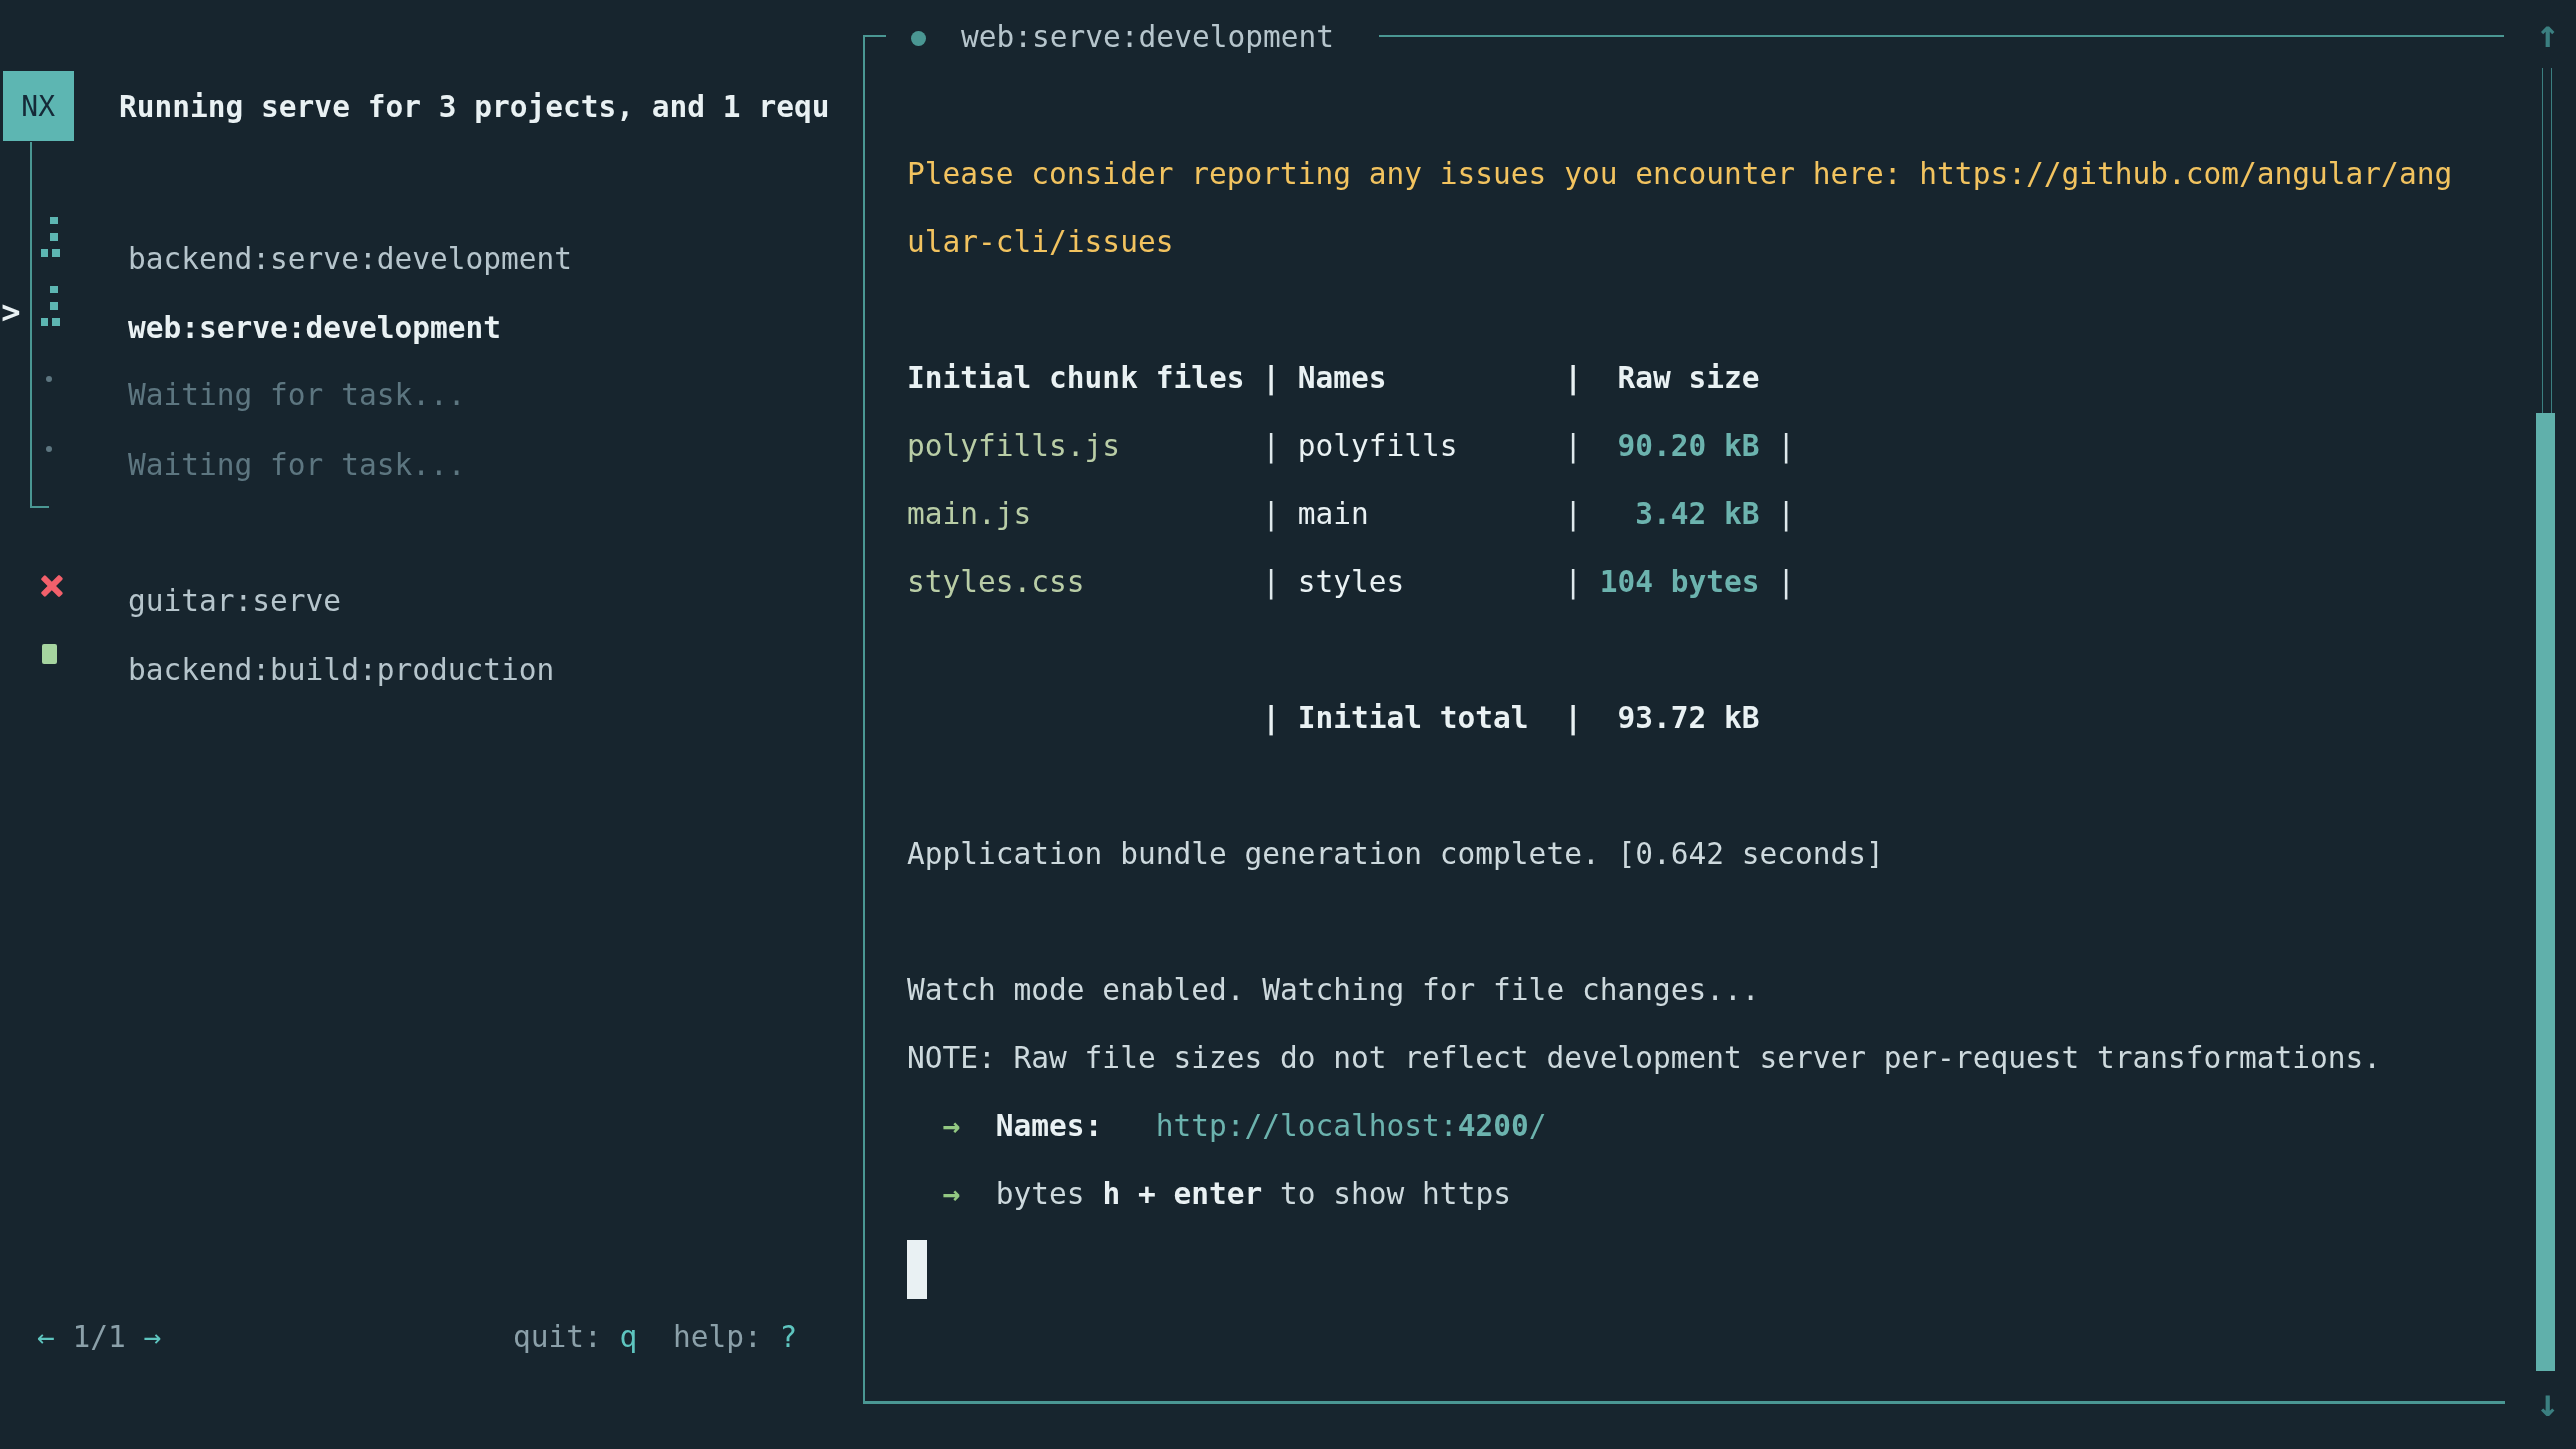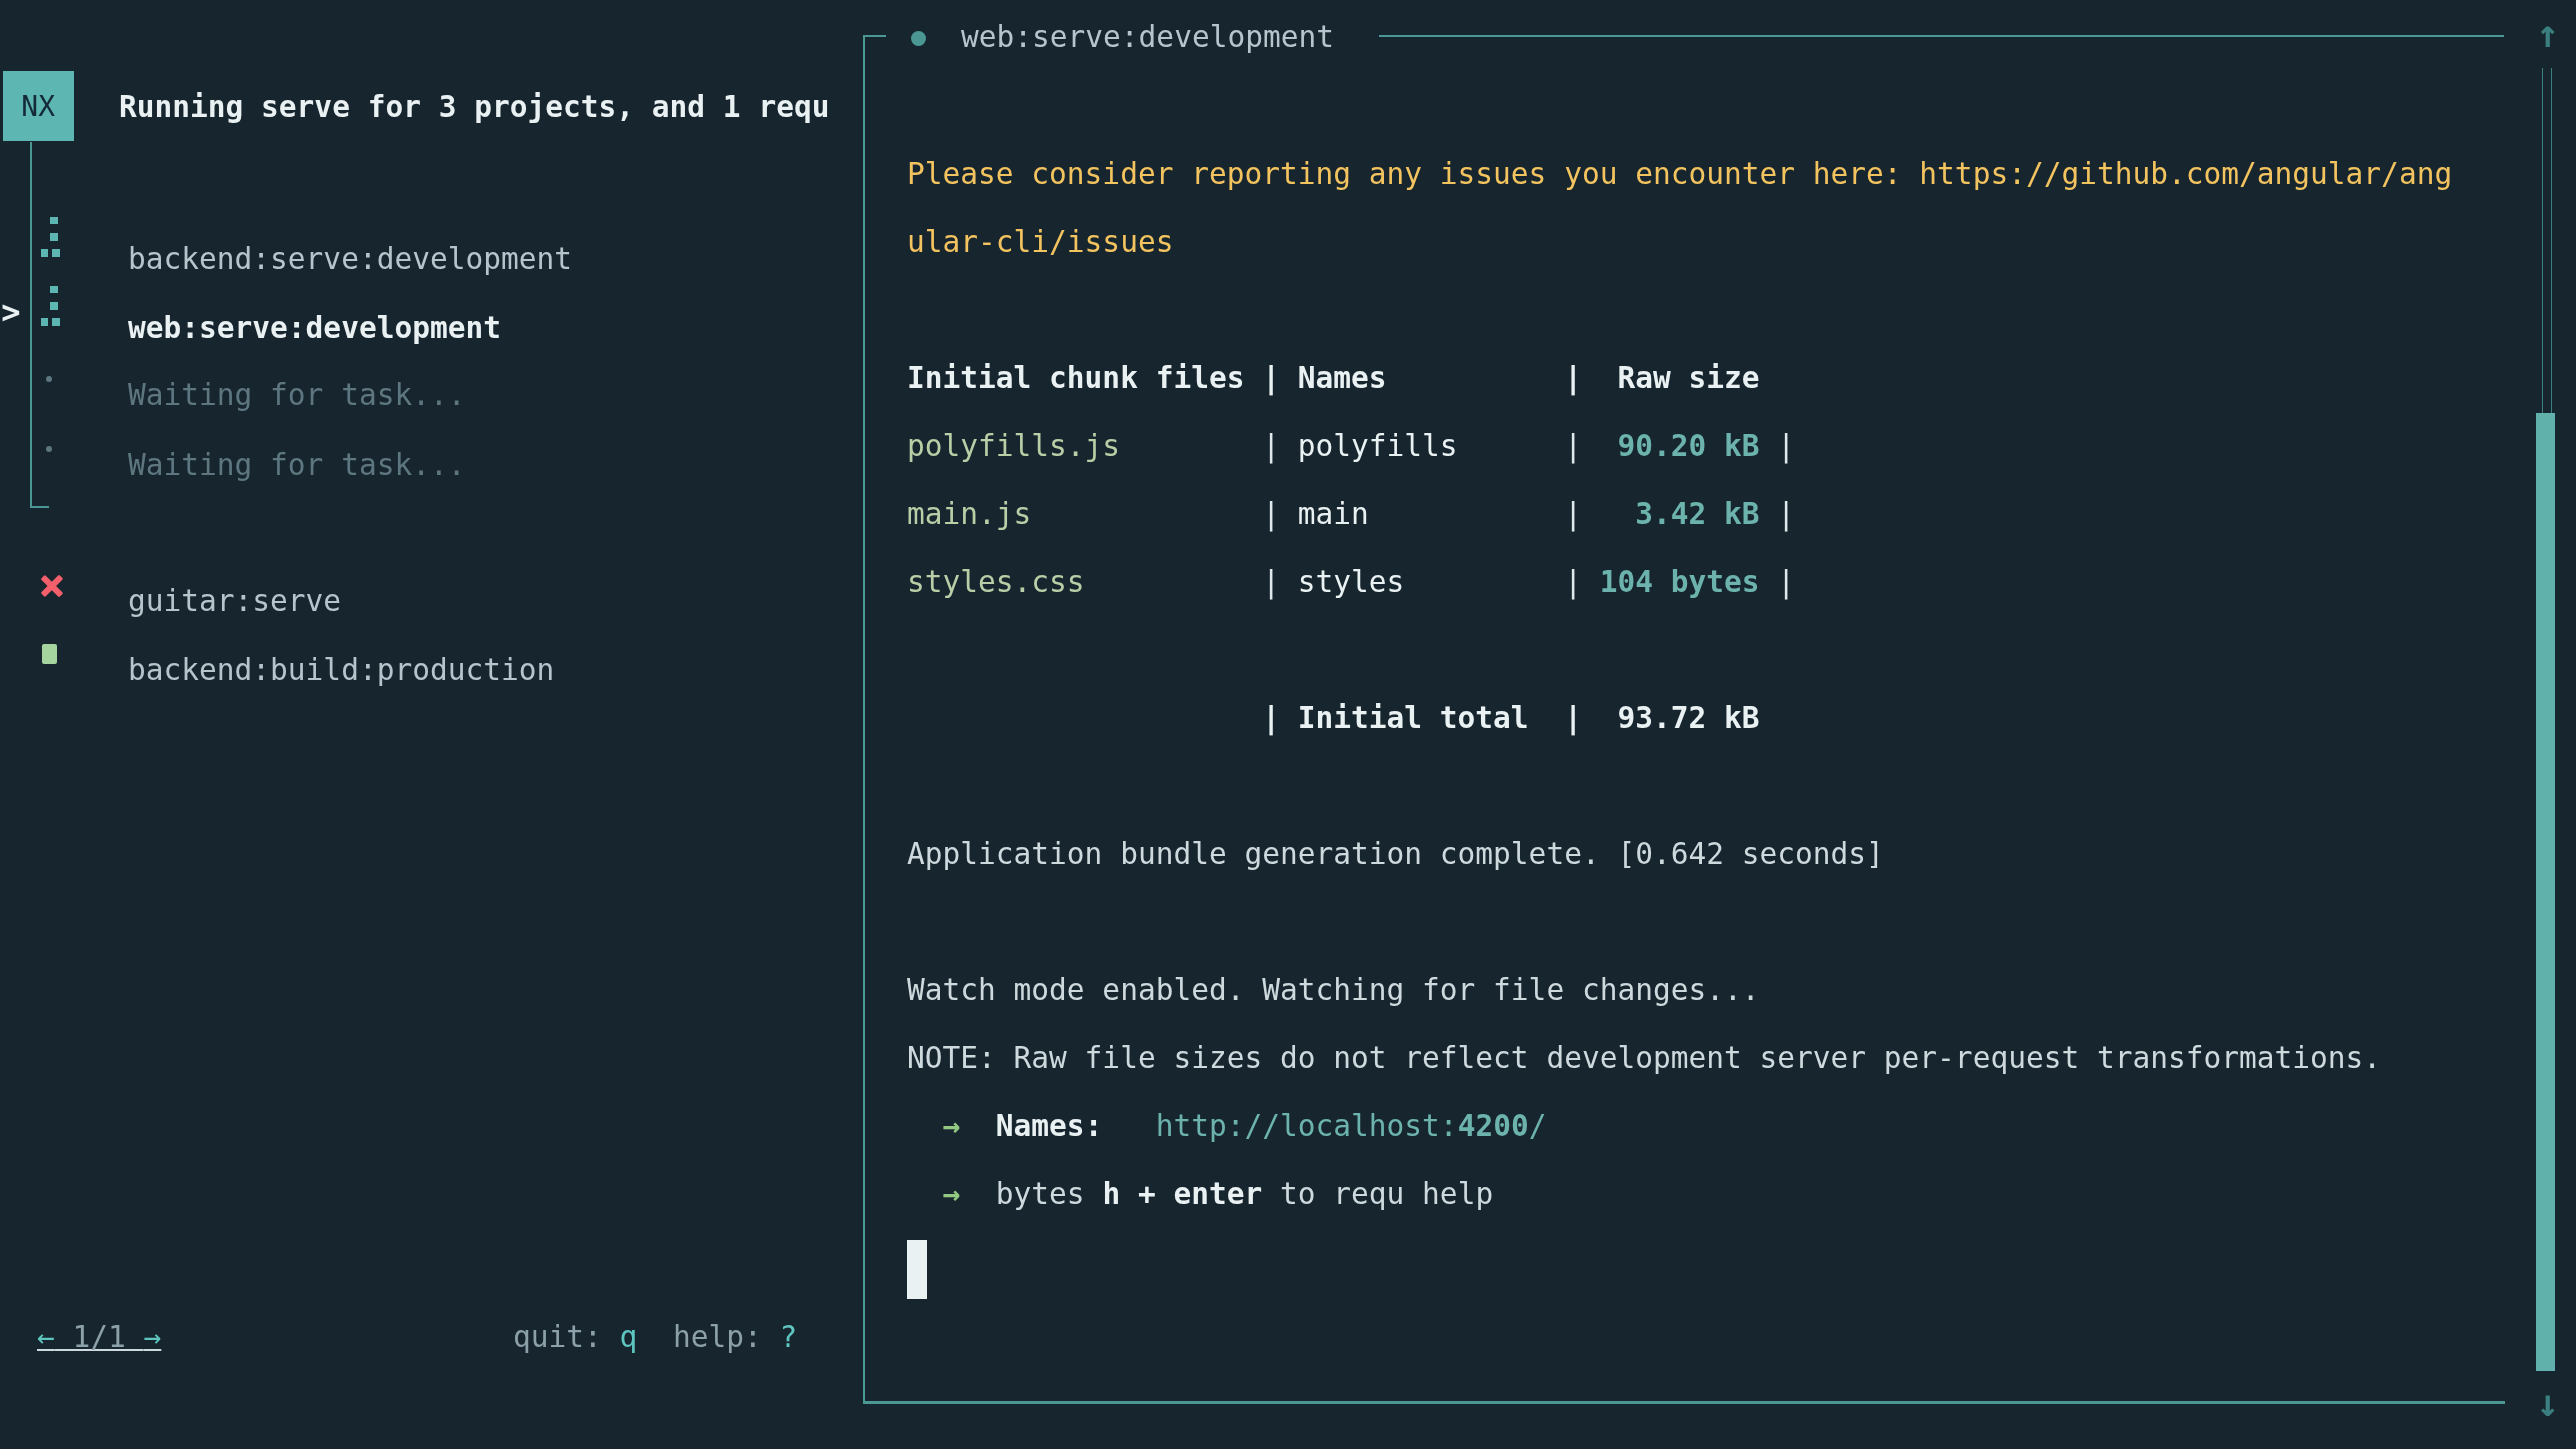--- a/index.html
+++ b/index.html
@@ -41,21 +41,21 @@
   .xmark{position:absolute; left:39px; top:21.5px; width:25.5px; height:25.5px;}
   .xmark i{position:absolute; left:0; top:10px; width:25.5px; height:6px; border-radius:1.3px;
     background:var(--status-red);}
   .xmark i.x1{transform:rotate(45deg);} .xmark i.x2{transform:rotate(-45deg);}
   .sq-green{position:absolute; left:42px; top:24px; width:14.8px; height:20px; border-radius:2px;
     background:var(--status-green);}
   .lbl-run{color:var(--text-mid);}
   .lbl-sel{color:var(--white); font-weight:700;}
   .lbl-wait{color:var(--text-dim);}
   
-  .pager{left:37px; top:1320px; height:35px; line-height:35px; white-space:pre;text-decoration:underline;}
+  .pager{left:37px; top:1320px; height:35px; line-height:35px; white-space:pre;}
   .keys{left:513px; top:1320px; height:35px; line-height:35px; white-space:pre;}
   .t-accent{color:var(--teal-bright);} .t-grey{color:var(--footer-grey);}
   
   .pb-left{left:863px; top:35px; width:2px; height:1369px; background:var(--teal-border);}
   .pb-bottom{left:863px; top:1401px; width:1642px; height:3.4px; background:var(--teal-border);}
   .pb-top-stub{left:863px; top:35px; width:23px; height:2px; background:var(--teal-border);}
   .pb-top{left:1379px; top:35px; width:1125px; height:2px; background:var(--teal-border);}
   .panel-bullet{left:911px; top:31px; width:14.8px; height:14.8px; border-radius:50%;
     background:var(--teal-border);}
   .panel-title{left:961px; top:8px; height:59px; line-height:59px; color:var(--text-mid); white-space:pre;}
@@ -161,21 +161,21 @@
       <div class="tline"><span class="sg-file">main.js</span><span class="sg-plain">             </span><span class="sg-sep">| </span><span class="sg-name">main</span><span class="sg-plain">           </span><span class="sg-sep">|</span><span class="sg-plain">   </span><span class="sg-size">3.42 kB</span><span class="sg-sep"> |</span></div>
       <div class="tline"><span class="sg-file">styles.css</span><span class="sg-plain">          </span><span class="sg-sep">| </span><span class="sg-name">styles</span><span class="sg-plain">         </span><span class="sg-sep">|</span><span class="sg-plain"> </span><span class="sg-size">104 bytes</span><span class="sg-sep"> |</span></div>
       <div class="tline"></div>
       <div class="tline"><span class="sg-th">                    | Initial total  |  93.72 kB</span></div>
       <div class="tline"></div>
       <div class="tline"><span class="sg-dim">Application bundle generation complete. [0.642 seconds]</span></div>
       <div class="tline"></div>
       <div class="tline"><span class="sg-dim">Watch mode enabled. Watching for file changes...</span></div>
       <div class="tline"><span class="sg-dim">NOTE: Raw file sizes do not reflect development server per-request transformations.</span></div>
       <div class="tline"><span class="sg-plain">  </span><span class="sg-arrow">→</span><span class="sg-plain">  </span><span class="sg-bold">Names:</span><span class="sg-plain">   </span><span class="sg-url">http://localhost:</span><span class="sg-urlb">4200</span><span class="sg-url">/</span></div>
-      <div class="tline"><span class="sg-dim">  </span><span class="sg-arrow">→</span><span class="sg-dim">  </span><span class="sg-dim">bytes </span><span class="sg-bold">h + enter</span><span class="sg-dim"> to requ help</span></div>
+      <div class="tline"><span class="sg-dim">  </span><span class="sg-arrow">→</span><span class="sg-dim">  </span><span class="sg-dim">bytes </span><span class="sg-bold">h + enter</span><span class="sg-dim"> to show https</span></div>
     </div>
   <div class="abs cursor"></div>
 
   <div class="abs scroll-up">↑</div>
   <div class="abs scroll-track"></div>
   <div class="abs scroll-thumb"></div>
   <div class="abs scroll-down">↓</div>
 
 </div>
 

